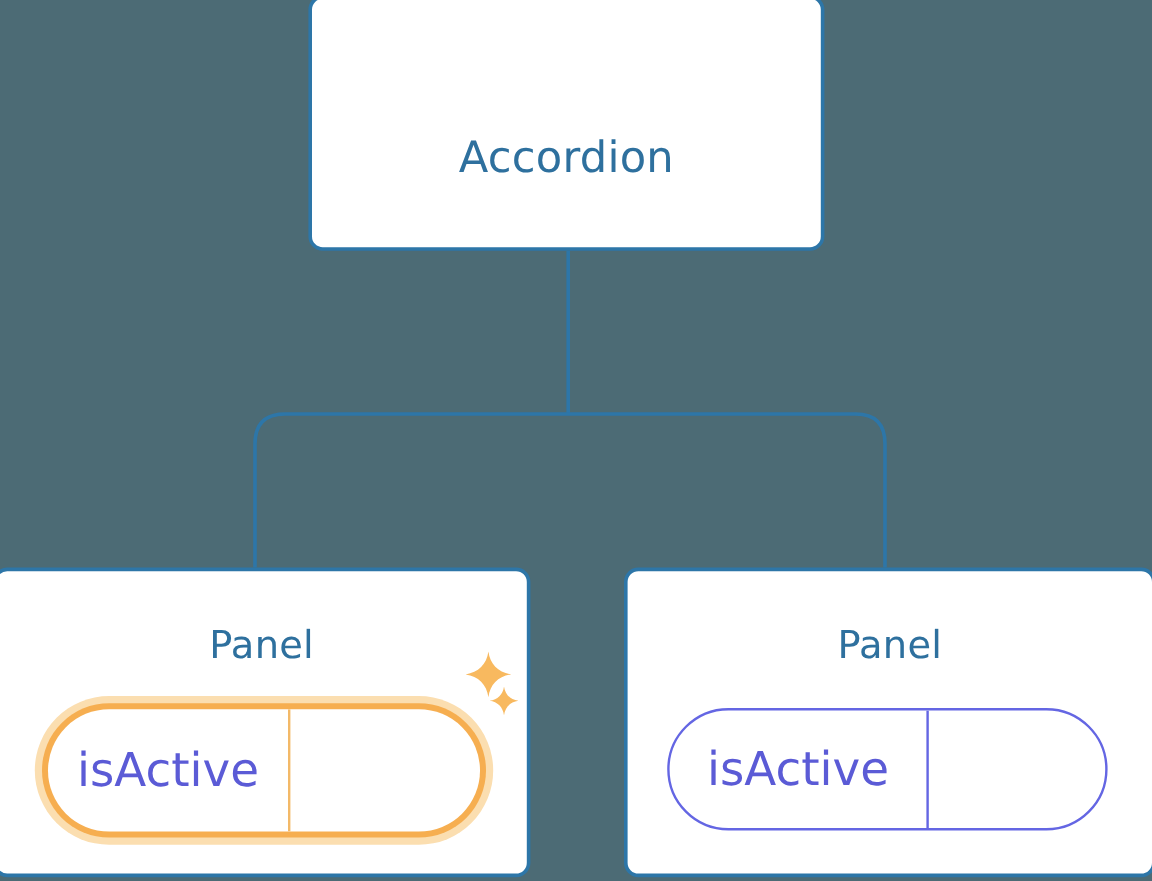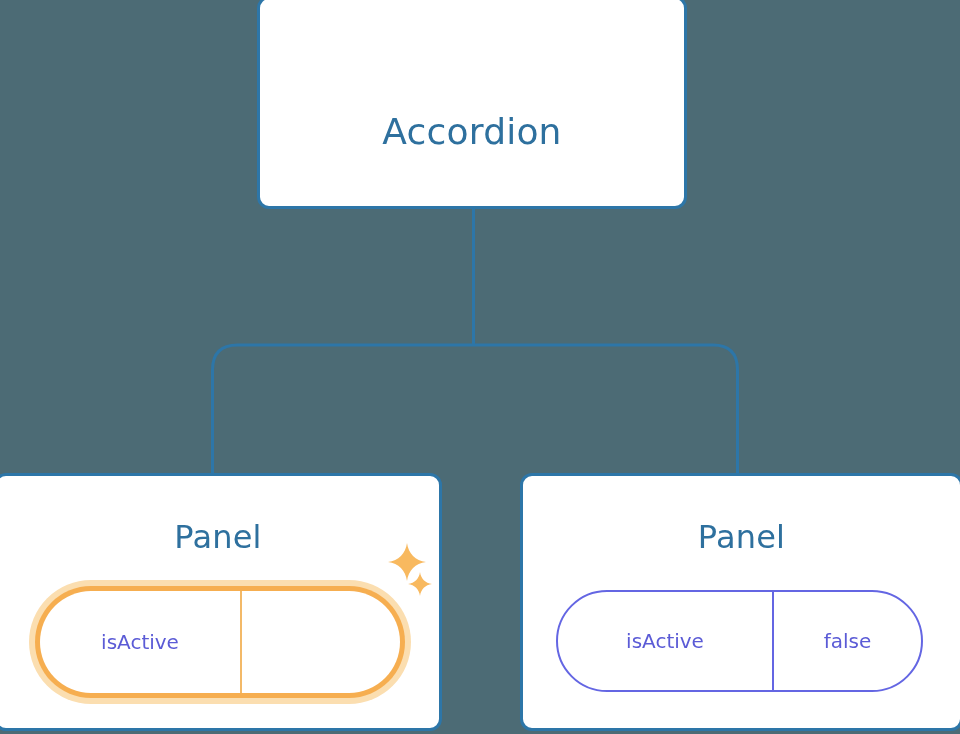--- a/index.html
+++ b/index.html
@@ -95,21 +95,21 @@
     box-sizing: border-box;
     background: #ffffff;
     border-radius: 999px;
     overflow: hidden;
   }
   .pill-key, .pill-val {
     display: flex;
     align-items: center;
     justify-content: center;
     box-sizing: border-box;
-    font-size: 20px;
+    font-size: 39px;
     color: #5b5bd6;
     white-space: nowrap;
   }
 
   
   .pill-plain {
     border: 2px solid #6466e3;
   }
   .pill-plain .pill-key {
     flex: 0 0 216px;
@@ -202,16 +202,15 @@
   <svg class="sparkle" id="sparkle-small" width="24" height="24" viewBox="0 0 24 24">
     <path d="M12 0 C12.9 6.7 17.3 11.1 24 12 C17.3 12.9 12.9 17.3 12 24 C11.1 17.3 6.7 12.9 0 12 C6.7 11.1 11.1 6.7 12 0 Z" fill="#f8b95f"></path>
   </svg>
 
   <div id="node-panel-right" class="node panel">
     <div class="node-title">Panel</div>
   </div>
 
   <div id="pill-right" class="pill pill-plain">
     <span class="pill-key">isActive</span>
-    <span class="pill-val">false</span>
   </div>
 
 </div>
 
 </body></html>

